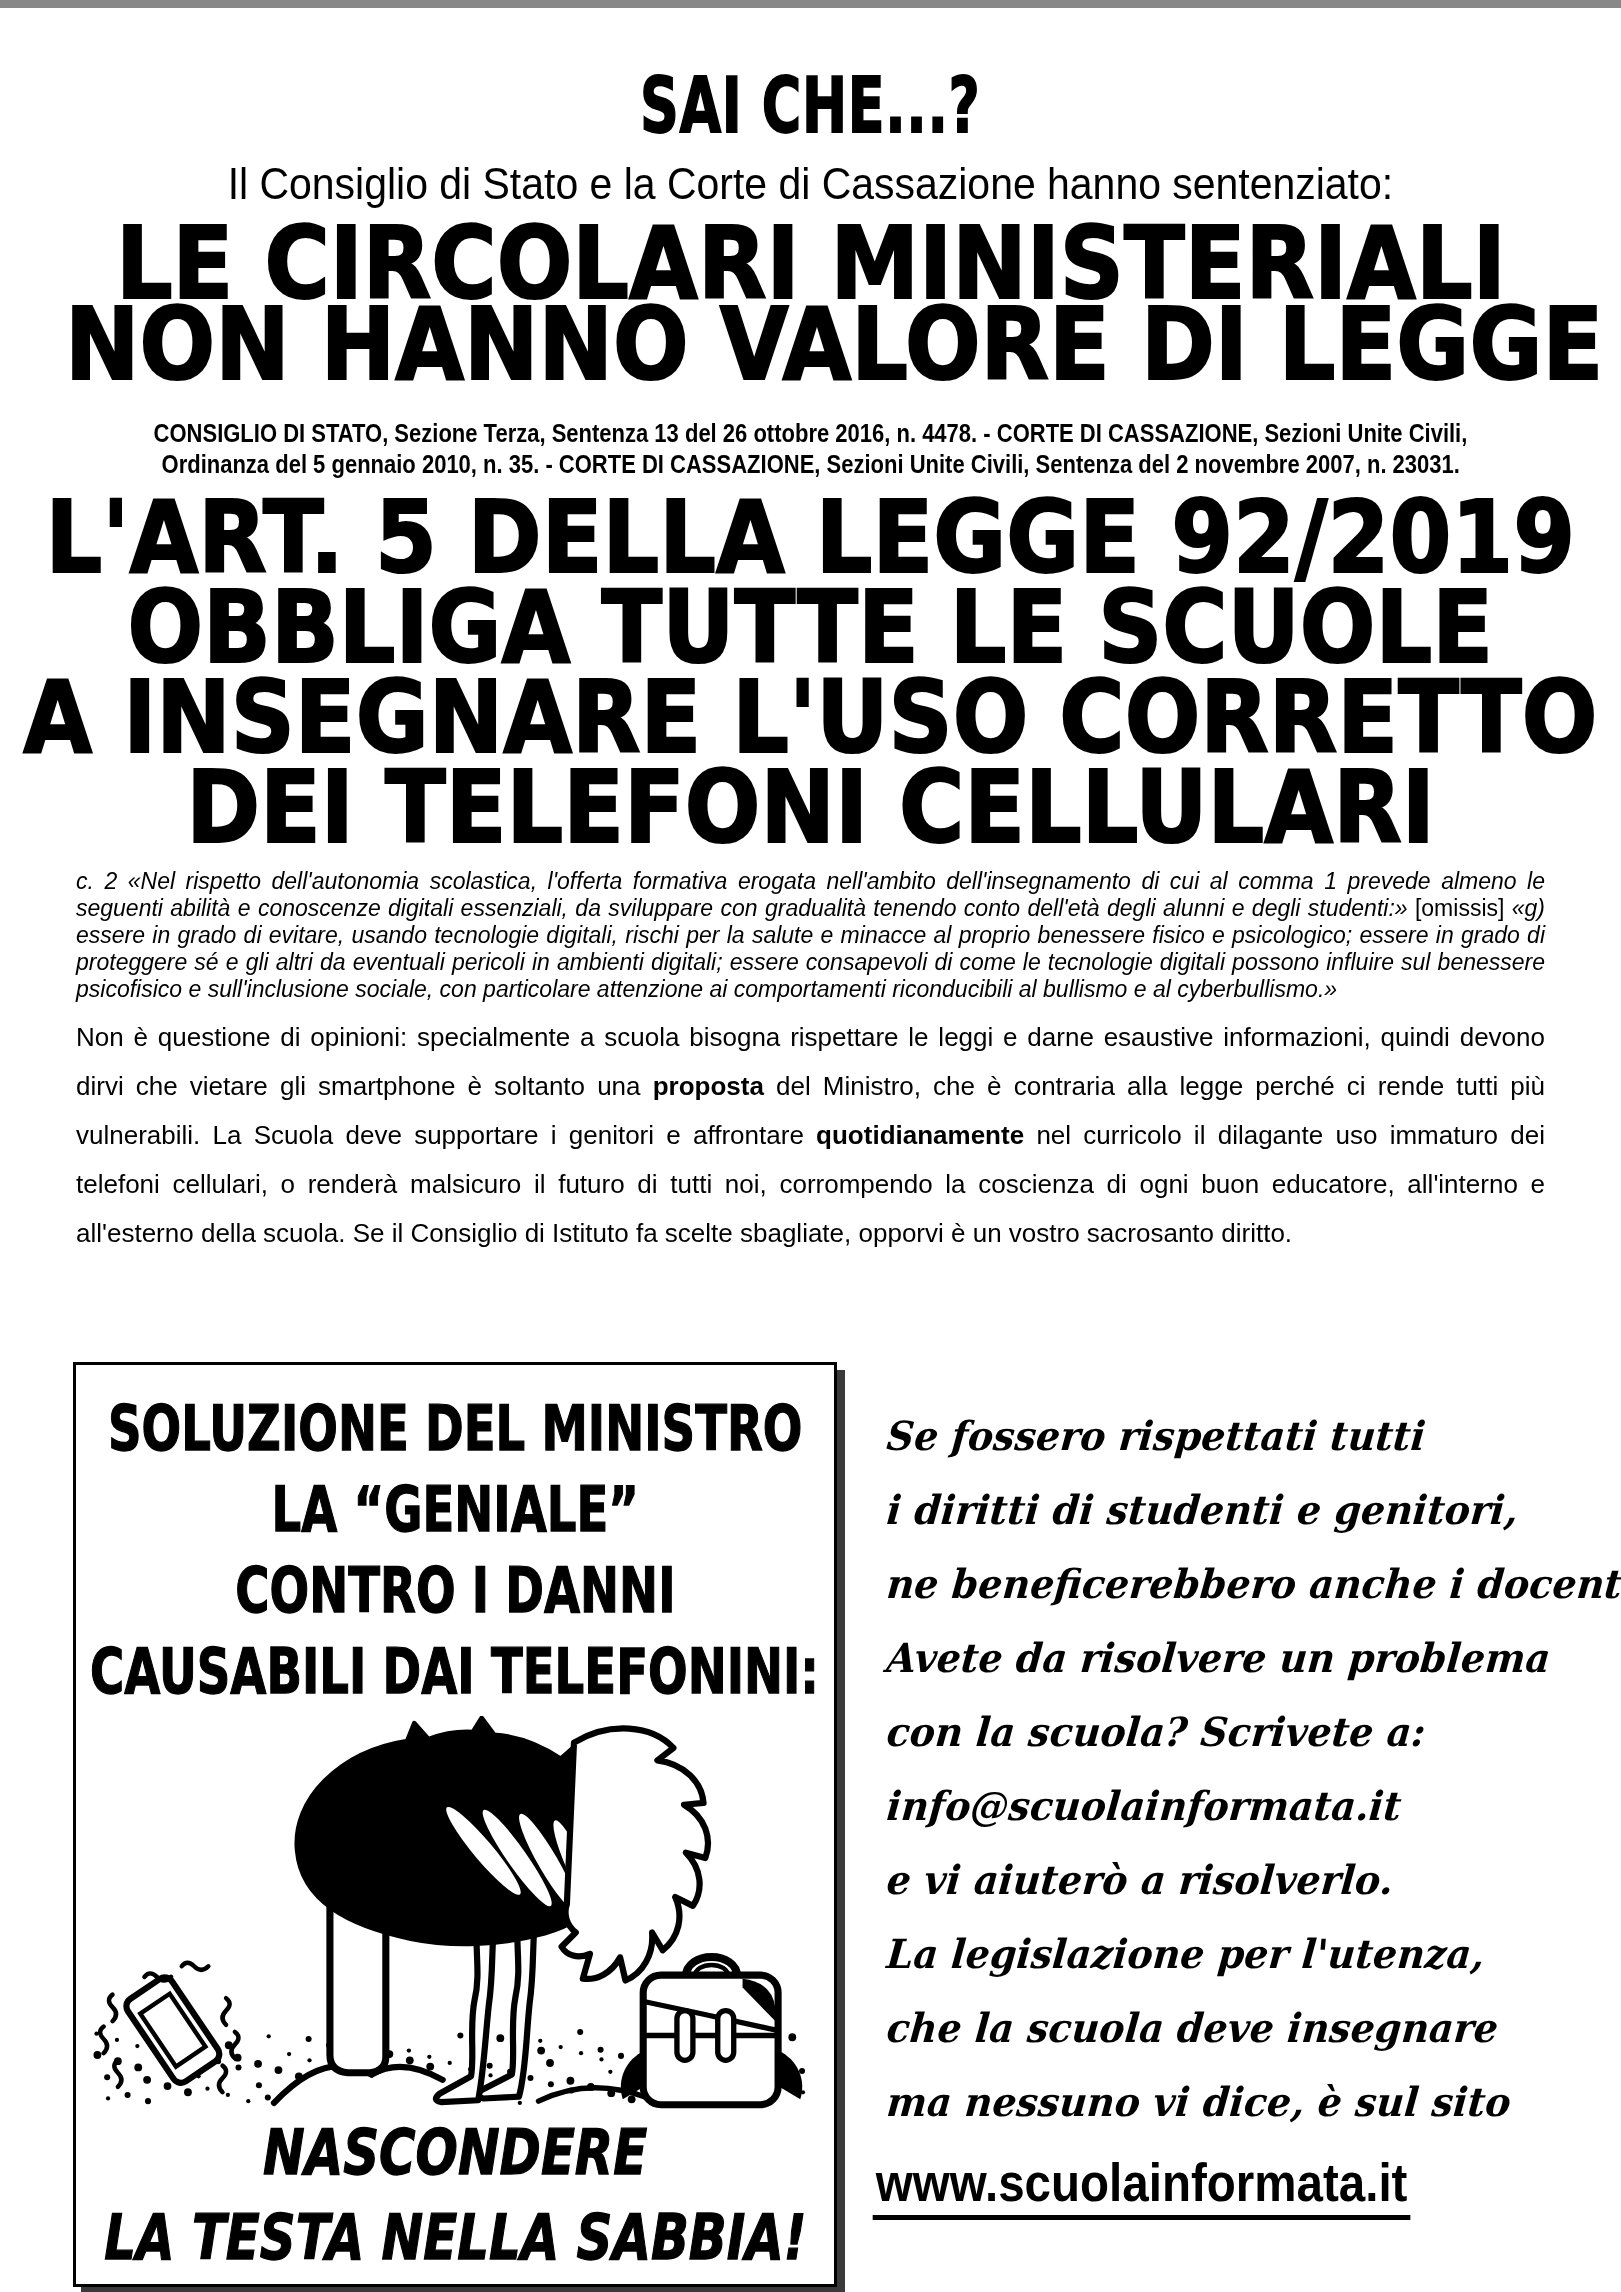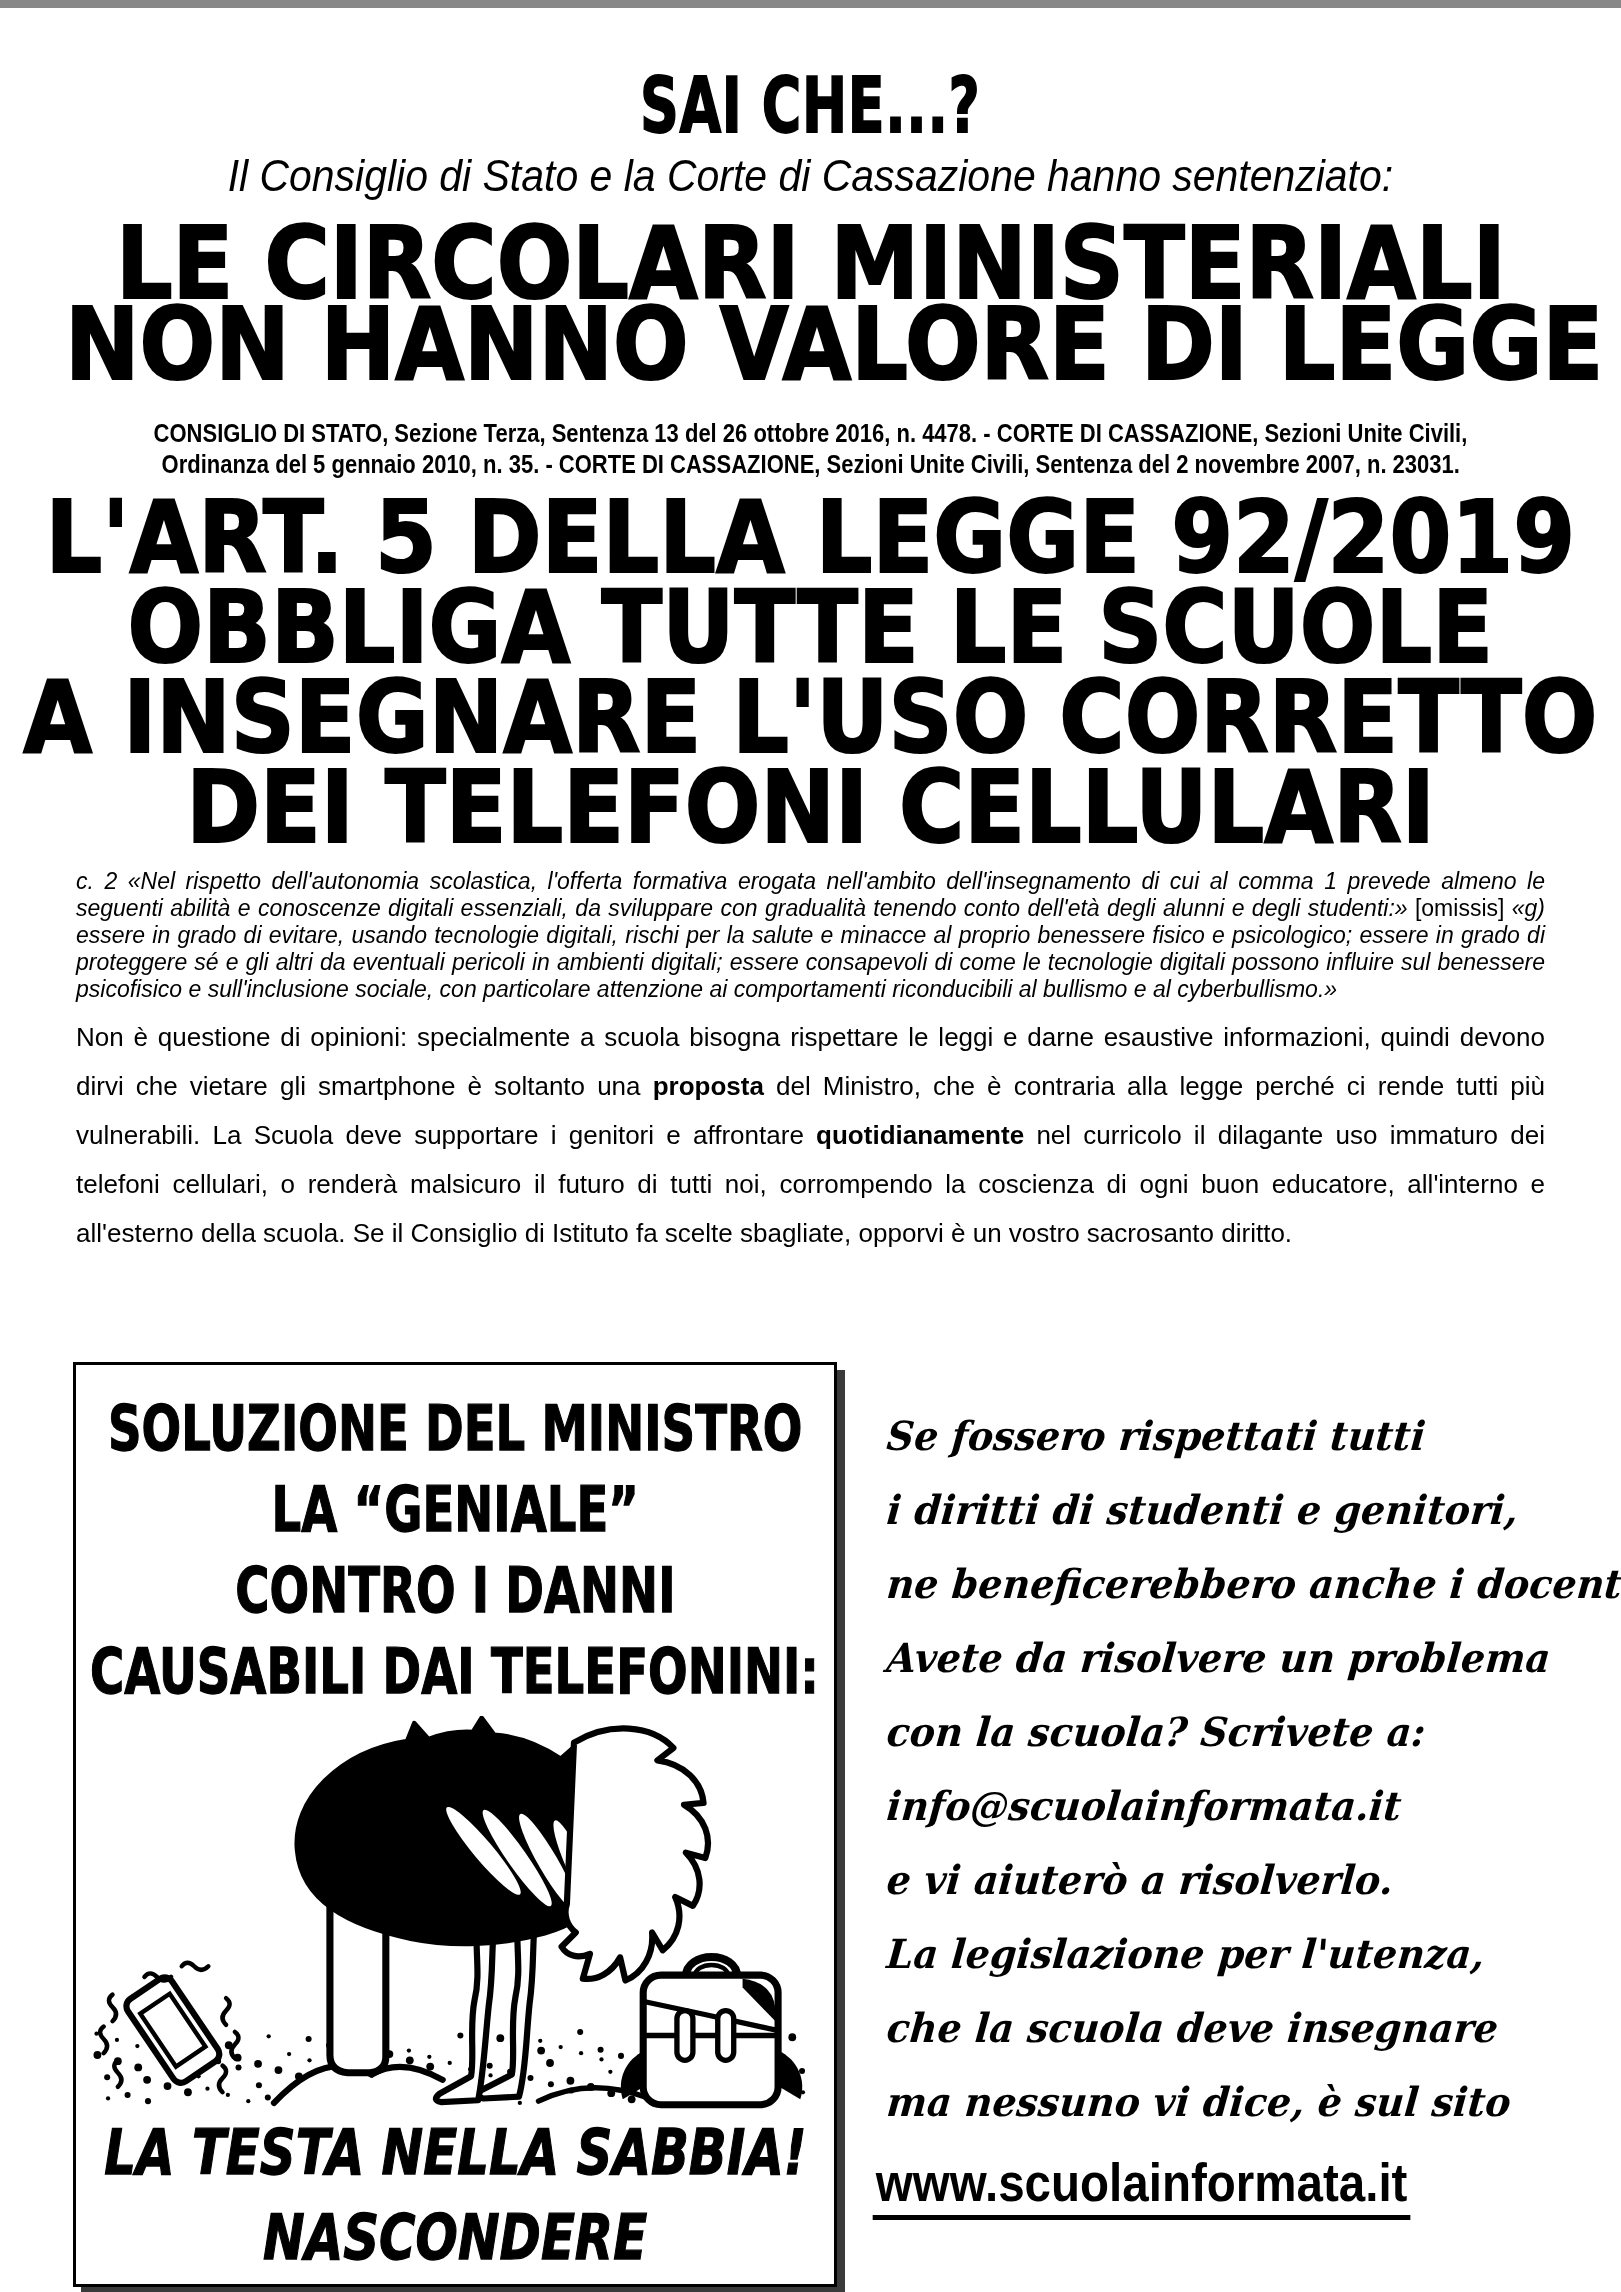--- a/index.html
+++ b/index.html
@@ -8,21 +8,21 @@
   .center-row{display:flex;justify-content:center;position:absolute;left:0;width:100%;}
   .nowrap{white-space:nowrap;display:block;}
 
   
   .sai-title{top:59px;}
   .sai-title span{font-family:"DejaVu Sans",sans-serif;font-weight:bold;font-size:77px;line-height:77px;
                   -webkit-text-stroke:1.8px #000;letter-spacing:0.9px;
                   transform:scaleX(0.70);transform-origin:50% 0;}
 
   
-  .subtitle{top:142px;font-style:italic;}
+  .subtitle{top:150px;}
   .subtitle span{font-size:45px;line-height:52px;transform:scaleX(0.91);transform-origin:50% 0;}
 
   
   .headline1{top:215px;}
   .headline2{top:485px;}
   .bigline span{font-family:"DejaVu Sans",sans-serif;font-weight:bold;font-size:100px;line-height:81px;
                 -webkit-text-stroke:2.2px #000;transform:scaleX(0.89);transform-origin:50% 0;}
   .headline2 .bigline span{line-height:90px;}
 
   
@@ -306,24 +306,24 @@
         <path d="M640,320 Q716,336 788,352" fill="none" stroke="#000" stroke-width="6"></path>
         <path d="M640,358 L788,358" stroke="#000" stroke-width="6"></path>
         <rect x="676" y="330" width="18" height="56" rx="9" fill="#fff" stroke="#000" stroke-width="6"></rect>
         <rect x="722" y="330" width="18" height="56" rx="9" fill="#fff" stroke="#000" stroke-width="6"></rect>
         <path d="M696,292 C696,274 734,274 734,292" fill="none" stroke="#000" stroke-width="5"></path>
       </g>
     </svg>
 
     <div class="cartoon-caption">
       <div class="comicline">
+          <span>NASCONDERE</span>
+        </div>
+      <div class="comicline">
           <span>LA TESTA NELLA SABBIA!</span>
-        </div>
-      <div class="comicline">
-          <span>NASCONDERE</span>
         </div>
     </div>
   </div>
 
   <div class="handwritten">
     <div class="hw-line">
         <span>Se fossero rispettati tutti</span>
       </div>
     <div class="hw-line">
         <span>i diritti di studenti e genitori,</span>

